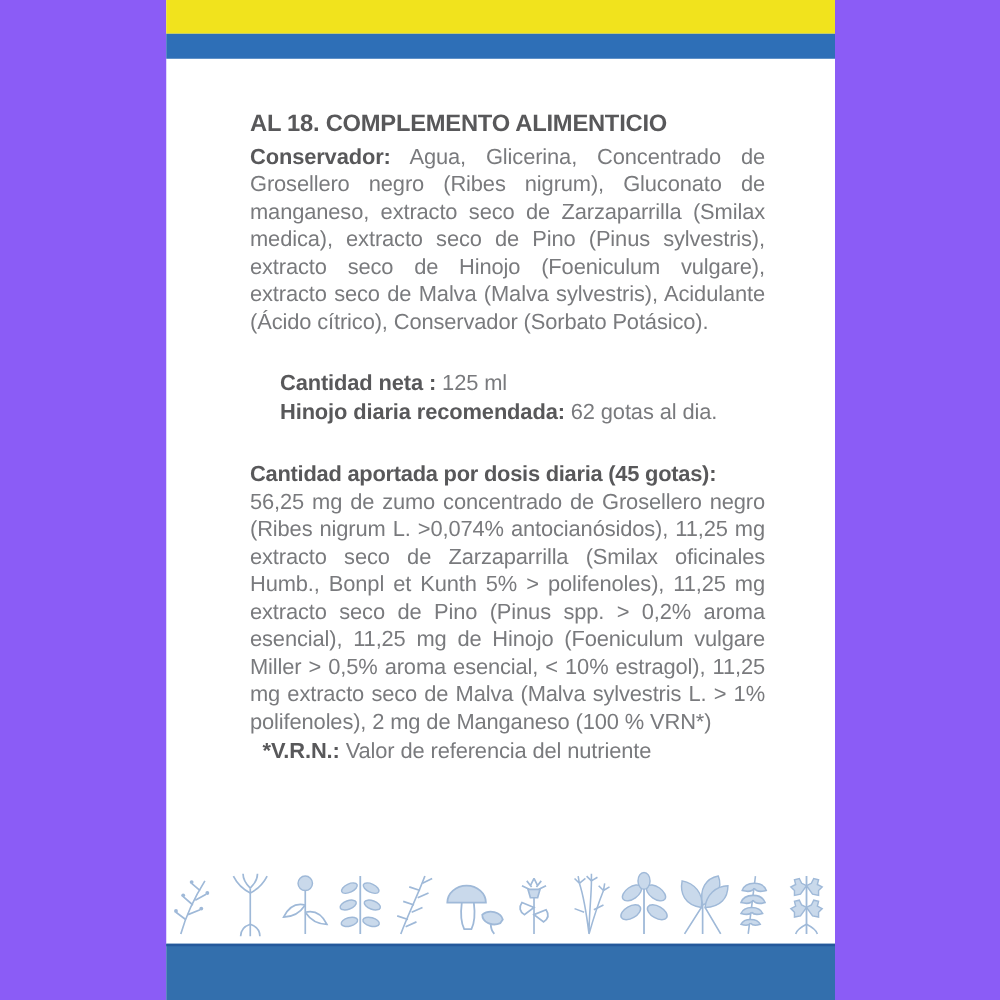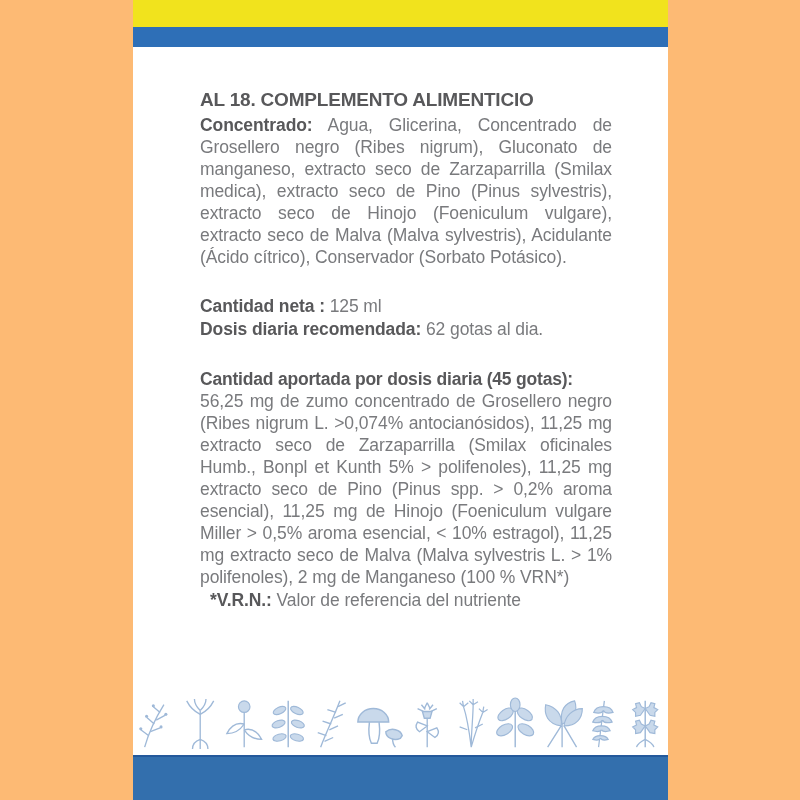--- a/index.html
+++ b/index.html
@@ -8,31 +8,31 @@
     --footer-blue:#336FAD;
     --footer-border:#24599B;
     --text-dark:#58585A;
     --text-body:#797A7D;
     --plant-stroke:#9FB9D8;
     --plant-fill:#C9D9EB;
   }
   *{margin:0;padding:0;box-sizing:border-box;}
   html,body{width:800px;height:800px;background:#fff;overflow:hidden;
     font-family:"Liberation Sans","DejaVu Sans",sans-serif;}
-  .stage{position:relative;width:800px;height:800px;background:#fdba74;}
+  .stage{position:relative;width:800px;height:800px;background:#8b5cf6;}
   .card{position:absolute;left:133px;top:0;width:535px;height:800px;background:#ffffff;}
   .band-yellow{width:100%;height:27px;background:var(--top-yellow);}
   .band-blue{width:100%;height:20px;background:var(--top-blue);}
   .content{position:absolute;top:47px;left:0;right:0;padding:41px 56px 0 67px;
     color:var(--text-body);font-size:17.5px;line-height:22px;letter-spacing:-0.1px;}
   h1.title{font-size:19px;line-height:24px;font-weight:bold;color:var(--text-dark);
     letter-spacing:-0.2px;margin-bottom:2px;}
   .para{text-align:justify;}
   .para b,.kv b,.vrn b{color:var(--text-dark);font-weight:bold;}
-  .qty-block{margin-top:27px;}
+  .qty-block{margin-top:27px;margin-left:24px;}
   .kv{line-height:23px;}
   .dose-block{margin-top:27px;}
   .dose-head{display:block;font-weight:bold;color:var(--text-dark);letter-spacing:-0.2px;margin-top:16px;}
   .vrn{margin-top:1px;margin-left:10px;}
   .flora{position:absolute;left:0;right:0;bottom:45px;height:60px;
     display:flex;justify-content:space-between;align-items:flex-end;padding:0 2px 2px 2px;}
   .plant{display:inline-block;height:56px;}
   .plant svg{display:block;height:54px;width:auto;}
   .band-footer{position:absolute;left:0;right:0;bottom:0;height:45px;
     background:var(--footer-blue);border-top:2px solid var(--footer-border);}
@@ -42,25 +42,25 @@
 
 <div class="stage">
   <div class="card">
 
     <div class="band-yellow"></div>
     <div class="band-blue"></div>
 
     <div class="content">
       <h1 class="title">AL 18. COMPLEMENTO ALIMENTICIO</h1>
 
-      <p class="para"><b>Concentrado:</b><span> Agua, Glicerina, Concentrado de Grosellero negro (Ribes nigrum), Gluconato de manganeso, extracto seco de Zarzaparrilla (Smilax medica), extracto seco de Pino (Pinus sylvestris), extracto seco de Hinojo (Foeniculum vulgare), extracto seco de Malva (Malva sylvestris), Acidulante (Ácido cítrico), Conservador (Sorbato Potásico).</span></p>
+      <p class="para"><b>Conservador:</b><span> Agua, Glicerina, Concentrado de Grosellero negro (Ribes nigrum), Gluconato de manganeso, extracto seco de Zarzaparrilla (Smilax medica), extracto seco de Pino (Pinus sylvestris), extracto seco de Hinojo (Foeniculum vulgare), extracto seco de Malva (Malva sylvestris), Acidulante (Ácido cítrico), Conservador (Sorbato Potásico).</span></p>
 
       <div class="qty-block">
         <p class="kv"><b>Cantidad neta :</b><span> 125 ml</span></p>
-        <p class="kv"><b>Dosis diaria recomendada:</b><span> 62 gotas al dia.</span></p>
+        <p class="kv"><b>Hinojo diaria recomendada:</b><span> 62 gotas al dia.</span></p>
       </div>
 
       <div class="dose-block">
         <b class="dose-head">Cantidad aportada por dosis diaria (45 gotas):</b>
         <p class="para">56,25 mg de zumo concentrado de Grosellero negro (Ribes nigrum L. &gt;0,074% antocianósidos), 11,25 mg extracto seco de Zarzaparrilla (Smilax oficinales Humb., Bonpl et Kunth 5% &gt; polifenoles), 11,25 mg extracto seco de Pino (Pinus spp. &gt; 0,2% aroma esencial), 11,25 mg de Hinojo (Foeniculum vulgare Miller &gt; 0,5% aroma esencial, &lt; 10% estragol), 11,25 mg extracto seco de Malva (Malva sylvestris L. &gt; 1% polifenoles), 2 mg de Manganeso (100 % VRN*)</p>
         <p class="vrn"><b>*V.R.N.:</b><span> Valor de referencia del nutriente</span></p>
       </div>
     </div>
 
     <div class="flora">

